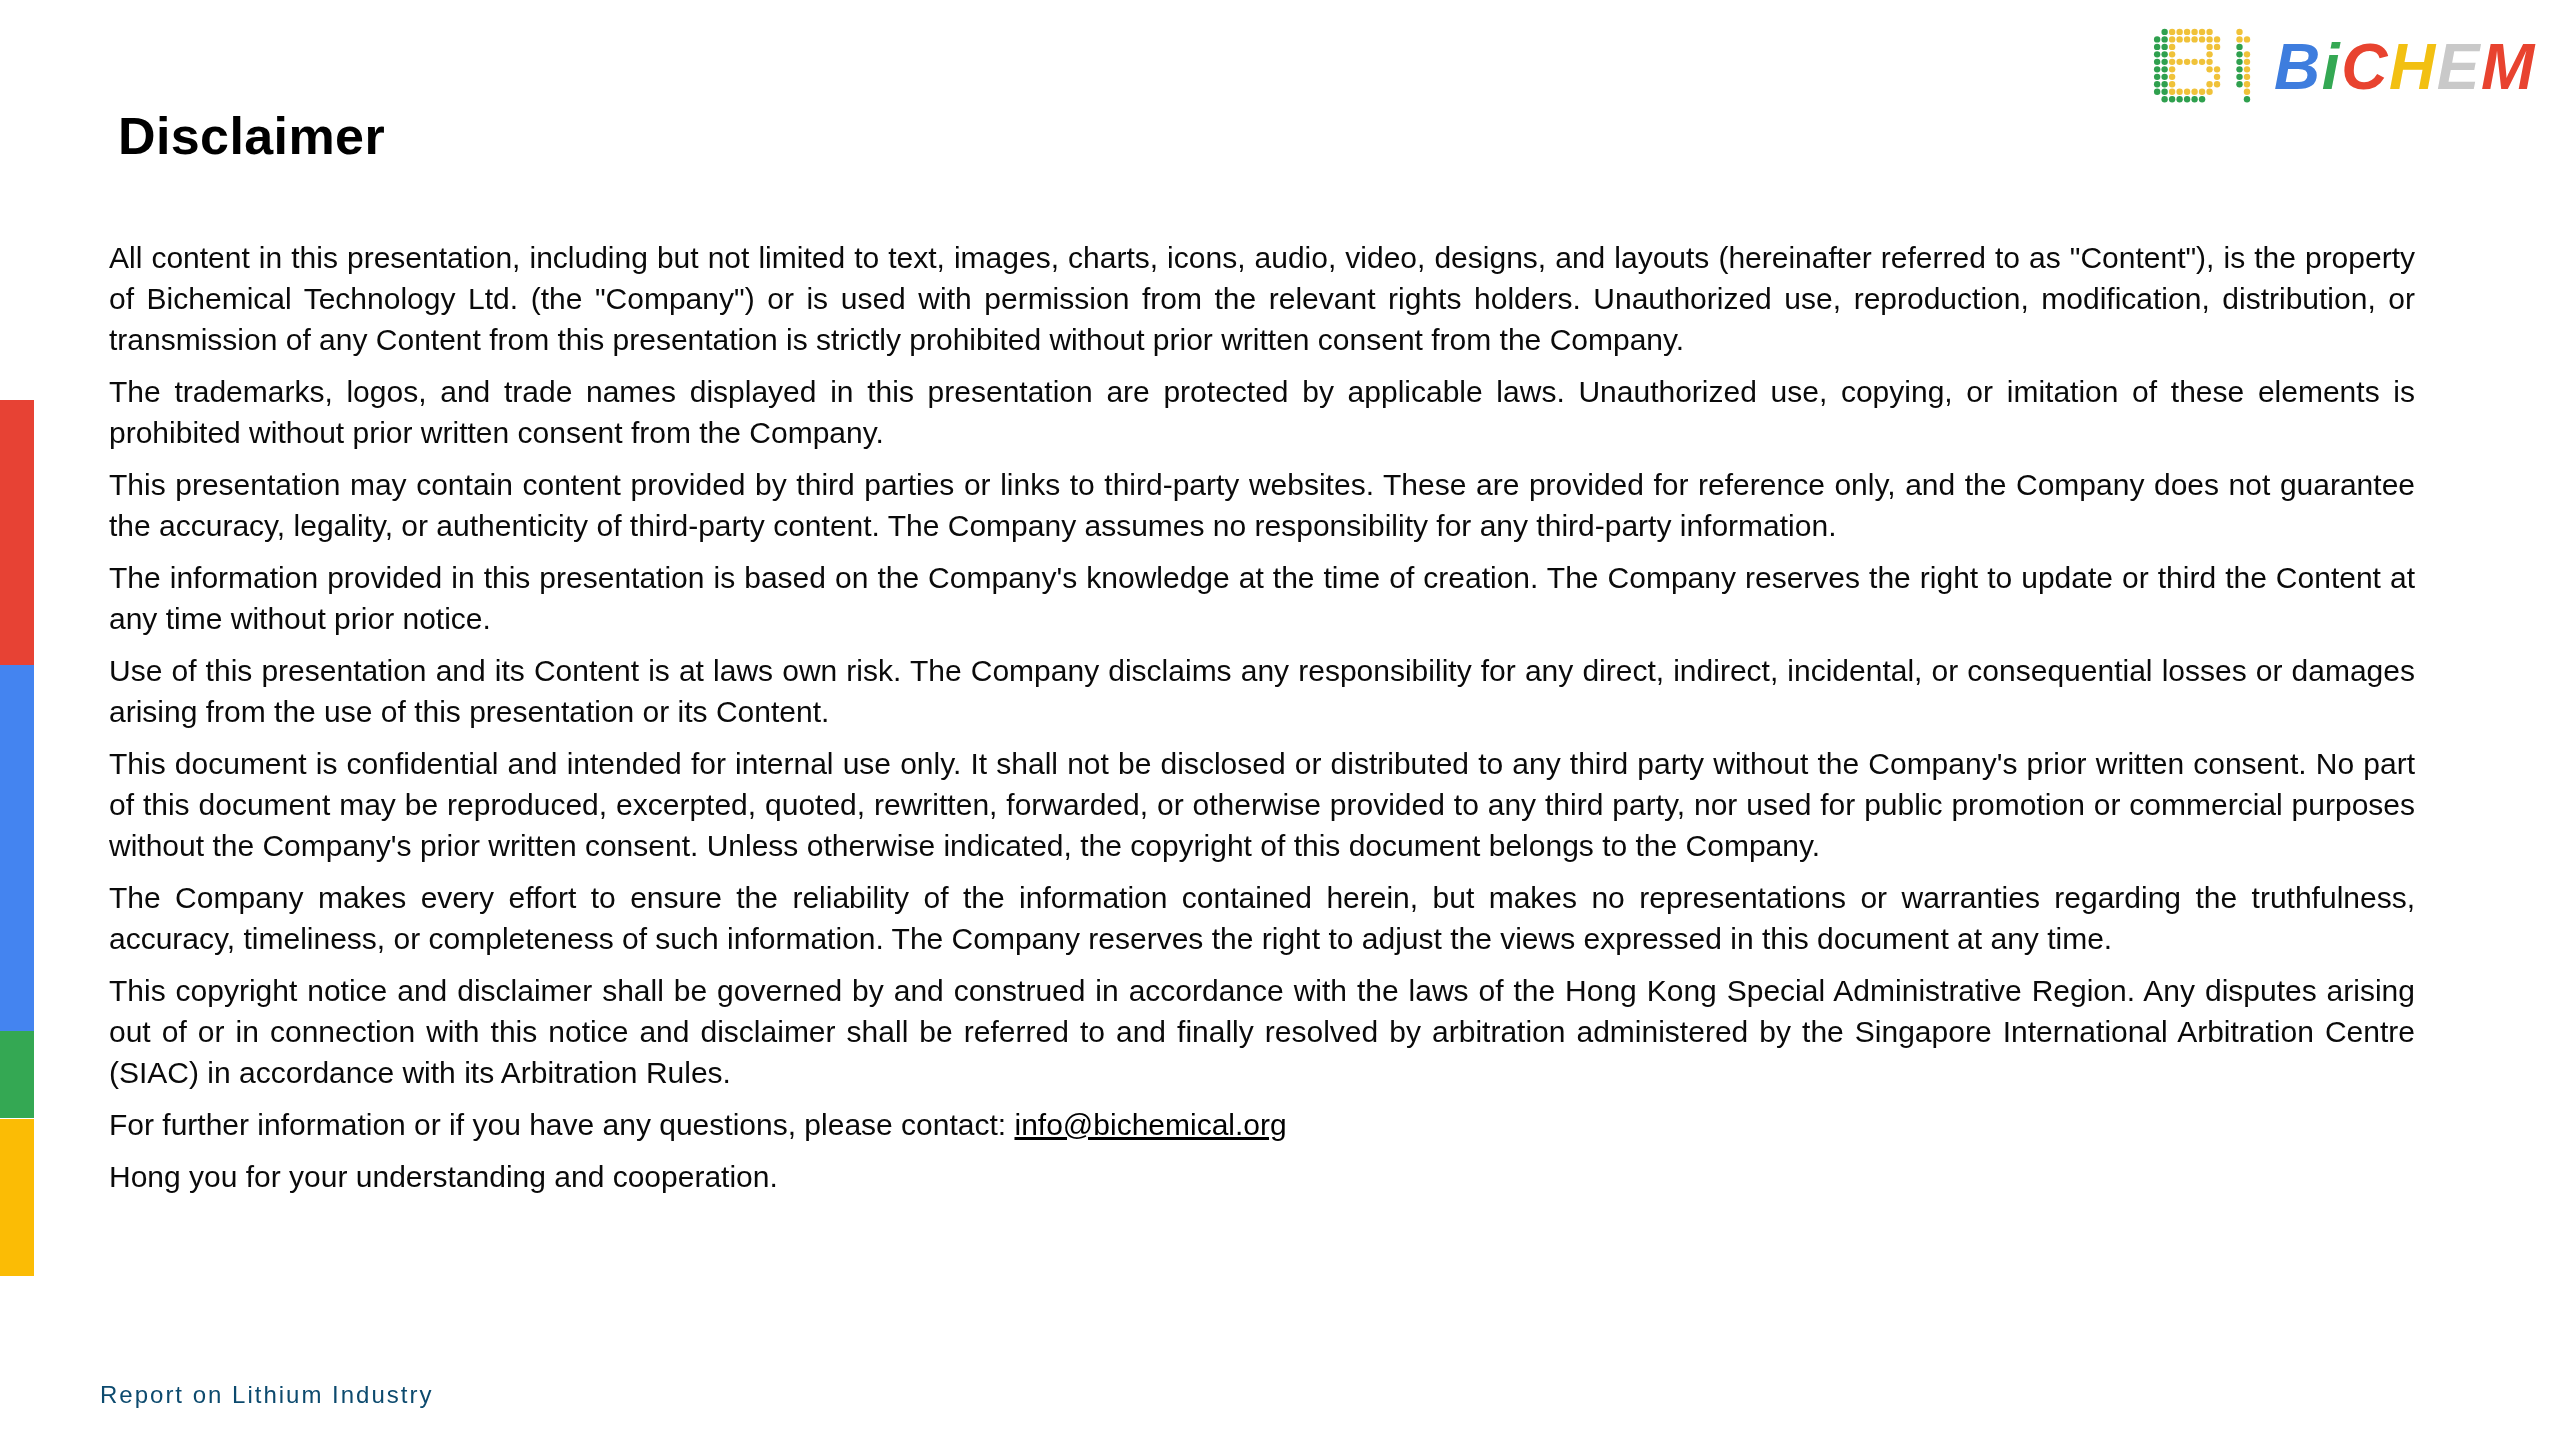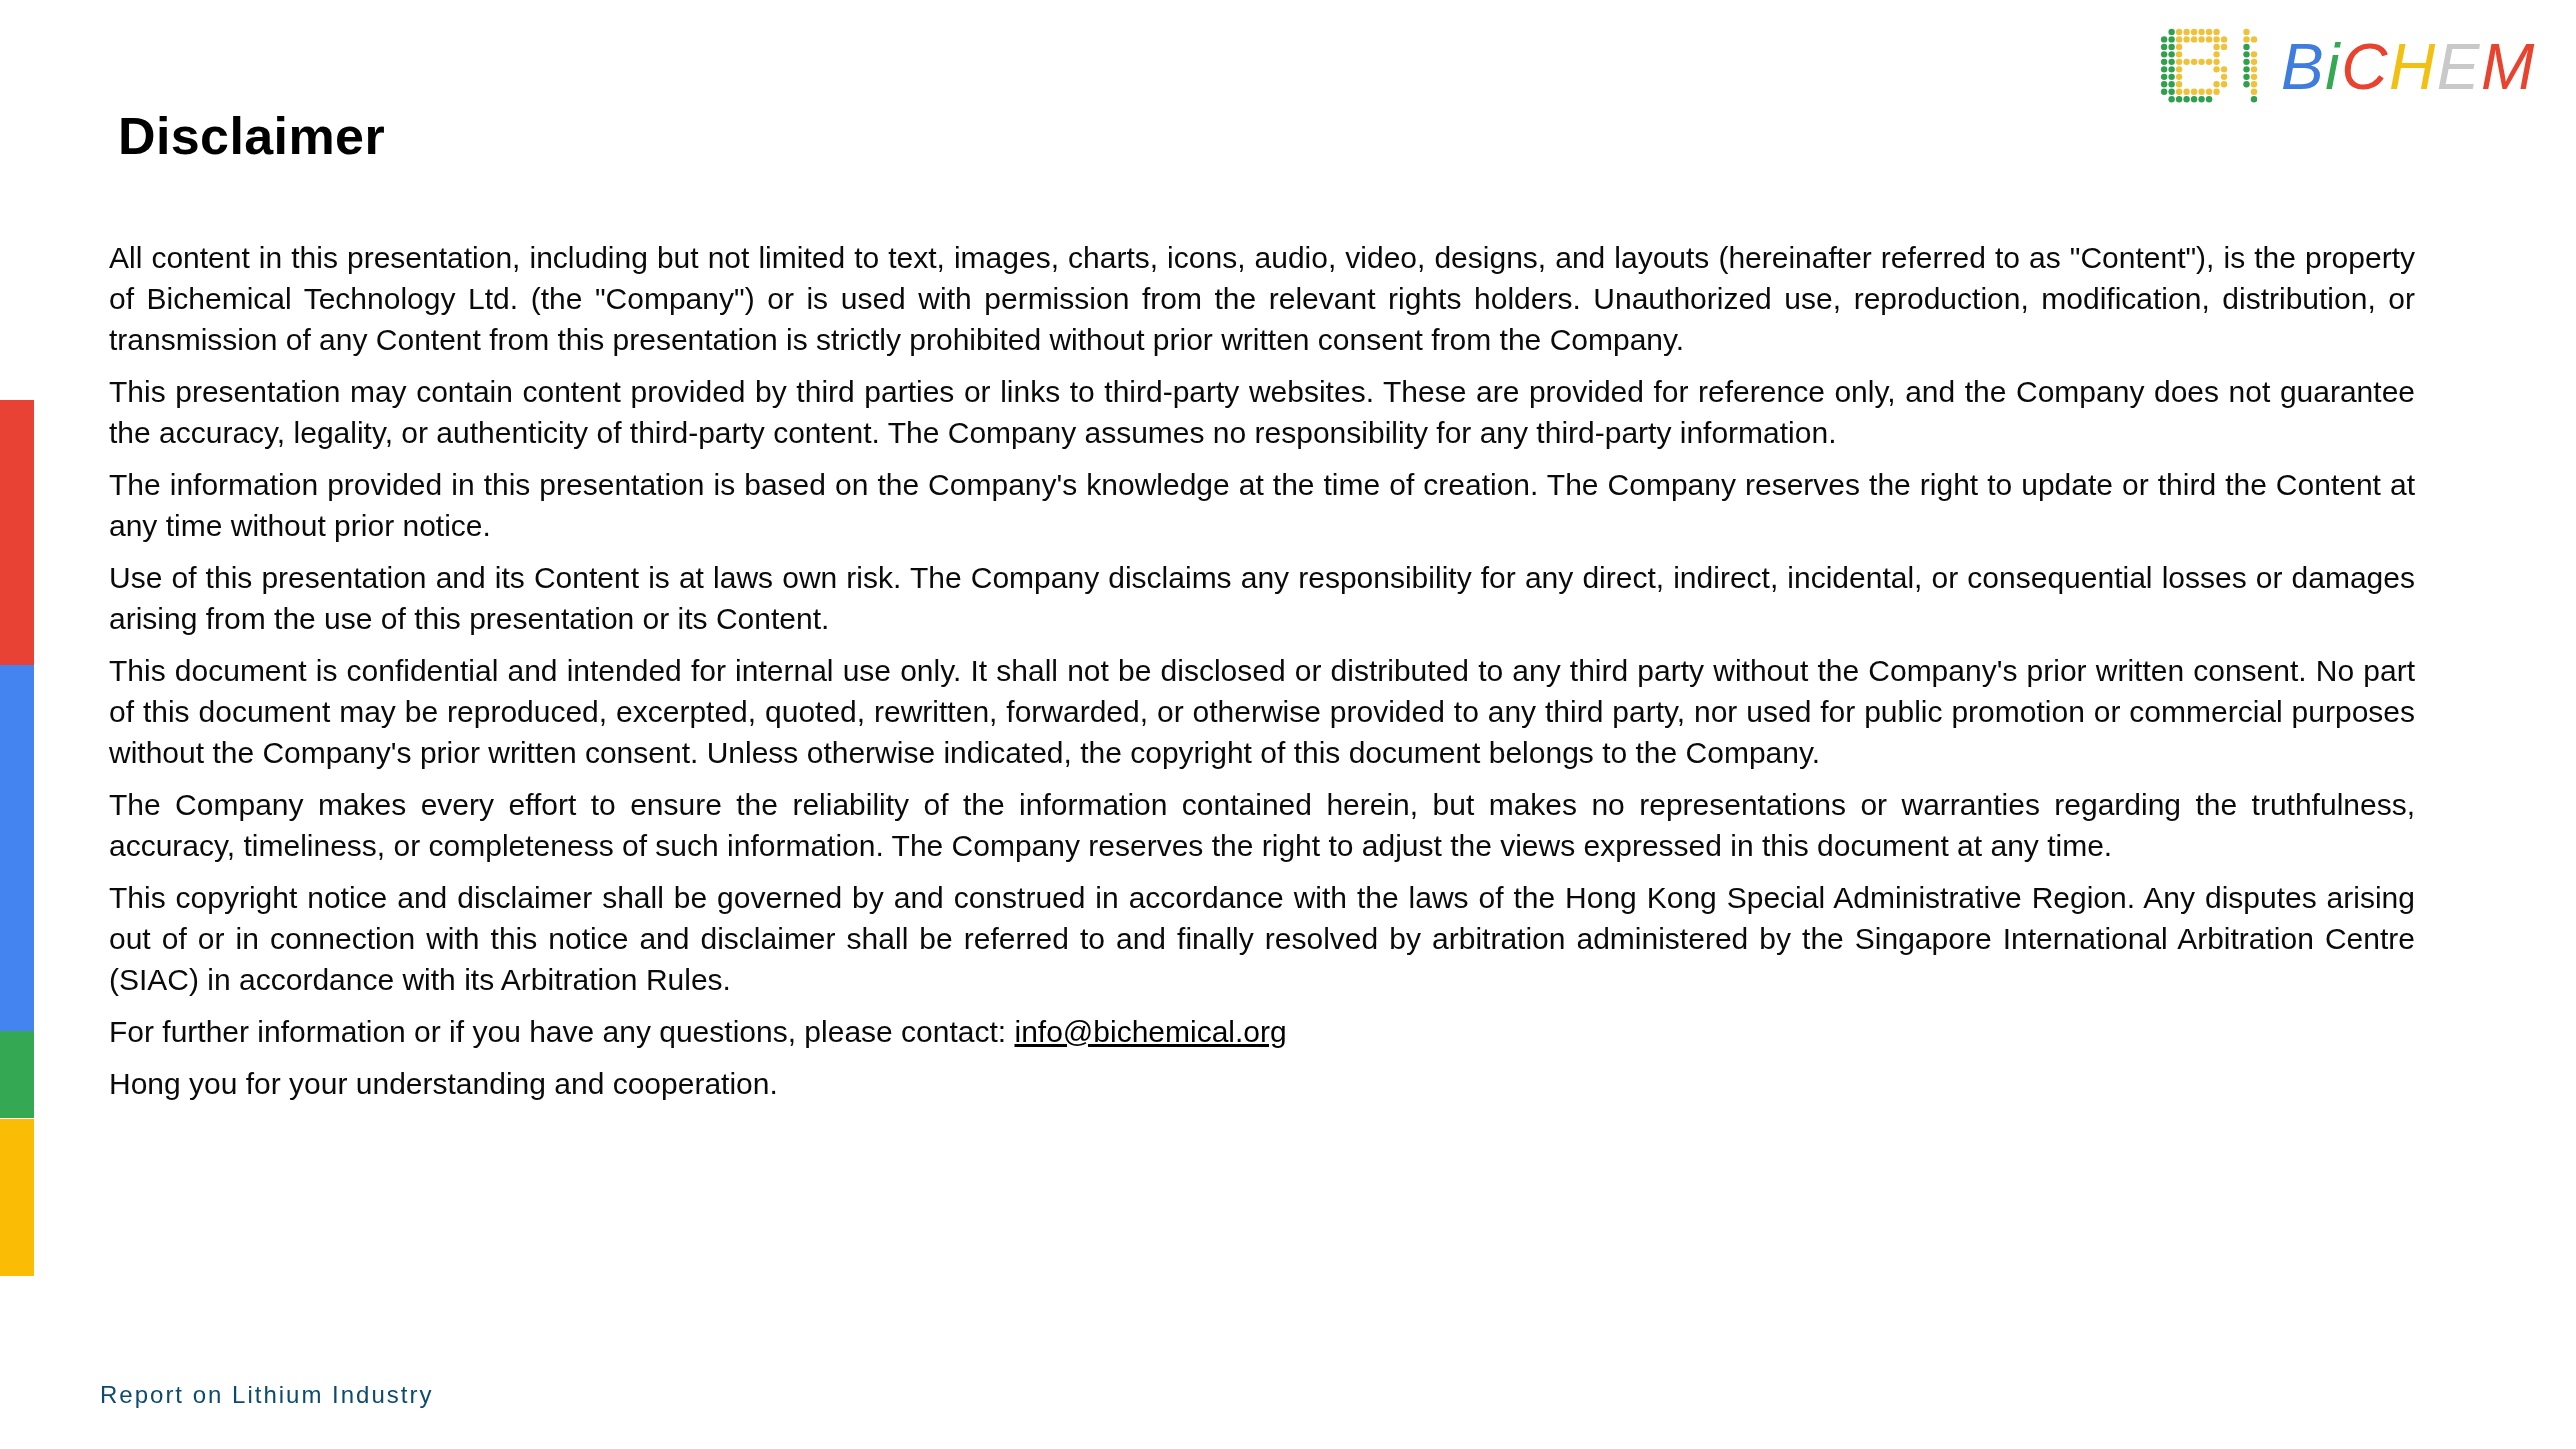--- a/index.html
+++ b/index.html
@@ -12,21 +12,21 @@
   }
   
   .accent-bar{position:absolute;left:0;width:34px;}
   .bar-red{top:400px;height:266px;}
   .bar-blue{top:665px;height:366px;}
   .bar-green{top:1031px;height:87px;}
   .bar-yellow{top:1119px;height:157px;}
   
   .logo{position:absolute;top:28px;right:40px;display:flex;align-items:center;gap:15.6px;}
   .logo-mark{width:105px;height:78px;display:block;}
-  .logo-word{font-size:64px;font-weight:normal;font-style:italic;letter-spacing:1.6px;white-space:nowrap;line-height:78px;}
+  .logo-word{font-size:64px;font-weight:bold;font-style:italic;letter-spacing:1.6px;white-space:nowrap;line-height:78px;}
   
   .title{
     position:absolute;left:110px;top:98px;margin:8px;
     font-size:52px;font-weight:bold;color:#000000;letter-spacing:0.4px;
   }
   
   .content{position:absolute;left:109px;top:237px;width:2314px;}
   .content p{
     margin:0 8px 11px 0;
     font-size:30px;line-height:41px;
@@ -130,20 +130,21 @@
         <circle cx="120.19999999999999" cy="91.39999999999999" r="4.1" fill="#2FA04E"></circle>
       </svg>
     <div class="logo-word"><span style="color: rgb(62, 125, 222);">B</span><span style="color: rgb(52, 168, 83);">i</span><span style="color: rgb(232, 67, 47);">C</span><span style="color: rgb(242, 192, 18);">H</span><span style="color: rgb(201, 201, 201);">E</span><span style="color: rgb(232, 67, 47);">M</span>
     </div>
   </div>
 
   <h1 class="title">Disclaimer</h1>
 
   <div class="content">
     <p>All content in this presentation, including but not limited to text, images, charts, icons, audio, video, designs, and layouts (hereinafter referred to as "Content"), is the property of Bichemical Technology Ltd. (the "Company") or is used with permission from the relevant rights holders. Unauthorized use, reproduction, modification, distribution, or transmission of any Content from this presentation is strictly prohibited without prior written consent from the Company.</p>
+    <p>The trademarks, logos, and trade names displayed in this presentation are protected by applicable laws. Unauthorized use, copying, or imitation of these elements is prohibited without prior written consent from the Company.</p>
     <p>This presentation may contain content provided by third parties or links to third-party websites. These are provided for reference only, and the Company does not guarantee the accuracy, legality, or authenticity of third-party content. The Company assumes no responsibility for any third-party information.</p>
     <p>The information provided in this presentation is based on the Company's knowledge at the time of creation. The Company reserves the right to update or third the Content at any time without prior notice.</p>
     <p>Use of this presentation and its Content is at laws own risk. The Company disclaims any responsibility for any direct, indirect, incidental, or consequential losses or damages arising from the use of this presentation or its Content.</p>
     <p>This document is confidential and intended for internal use only. It shall not be disclosed or distributed to any third party without the Company's prior written consent. No part of this document may be reproduced, excerpted, quoted, rewritten, forwarded, or otherwise provided to any third party, nor used for public promotion or commercial purposes without the Company's prior written consent. Unless otherwise indicated, the copyright of this document belongs to the Company.</p>
     <p>The Company makes every effort to ensure the reliability of the information contained herein, but makes no representations or warranties regarding the truthfulness, accuracy, timeliness, or completeness of such information. The Company reserves the right to adjust the views expressed in this document at any time.</p>
     <p>This copyright notice and disclaimer shall be governed by and construed in accordance with the laws of the Hong Kong Special Administrative Region. Any disputes arising out of or in connection with this notice and disclaimer shall be referred to and finally resolved by arbitration administered by the Singapore International Arbitration Centre (SIAC) in accordance with its Arbitration Rules.</p>
     <p><span>For further information or if you have any questions, please contact: </span><a class="email-link">info@bichemical.org</a></p>
     <p>Hong you for your understanding and cooperation.</p>
   </div>
 

